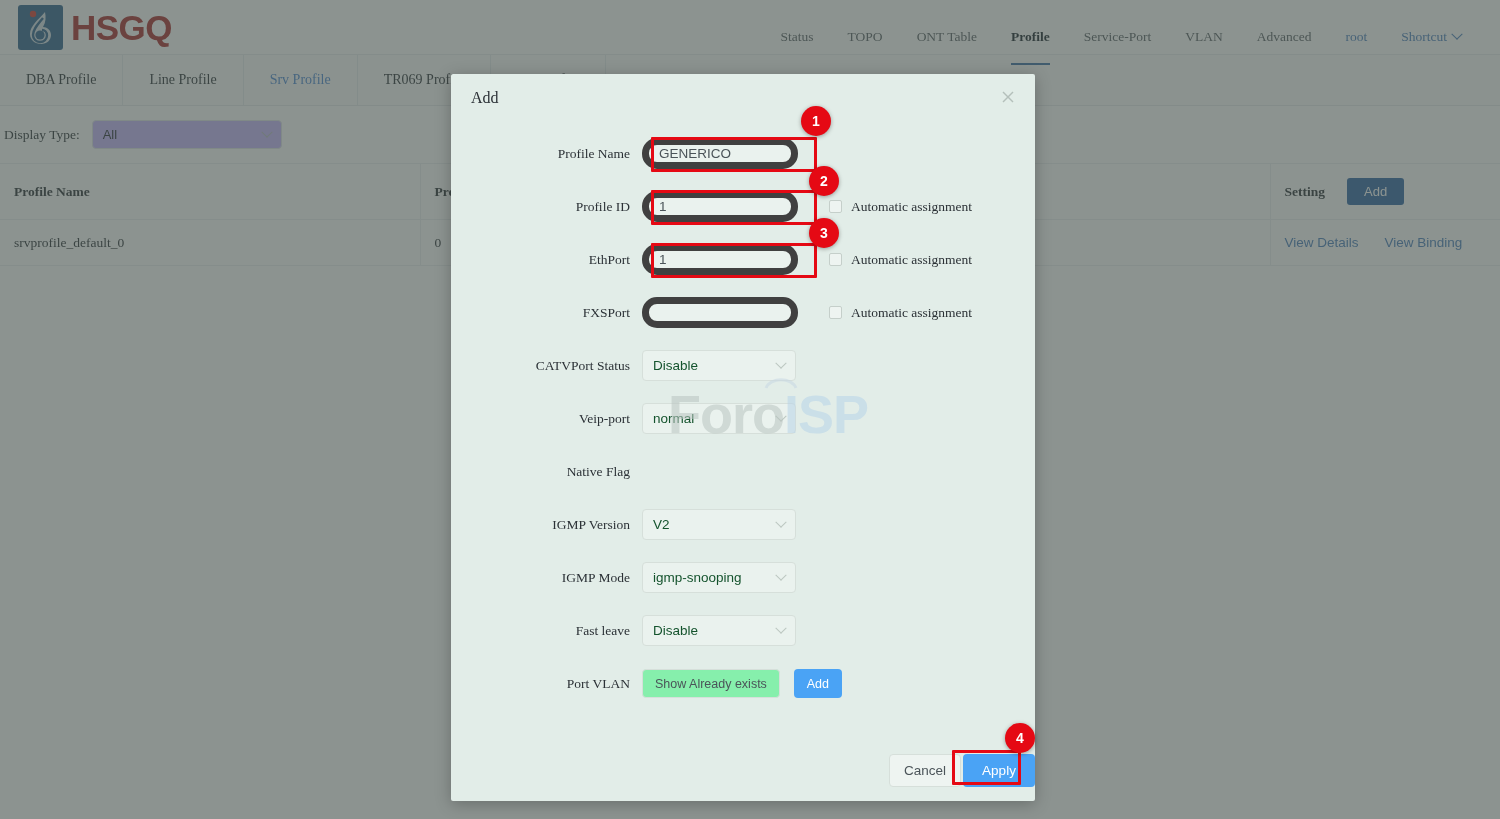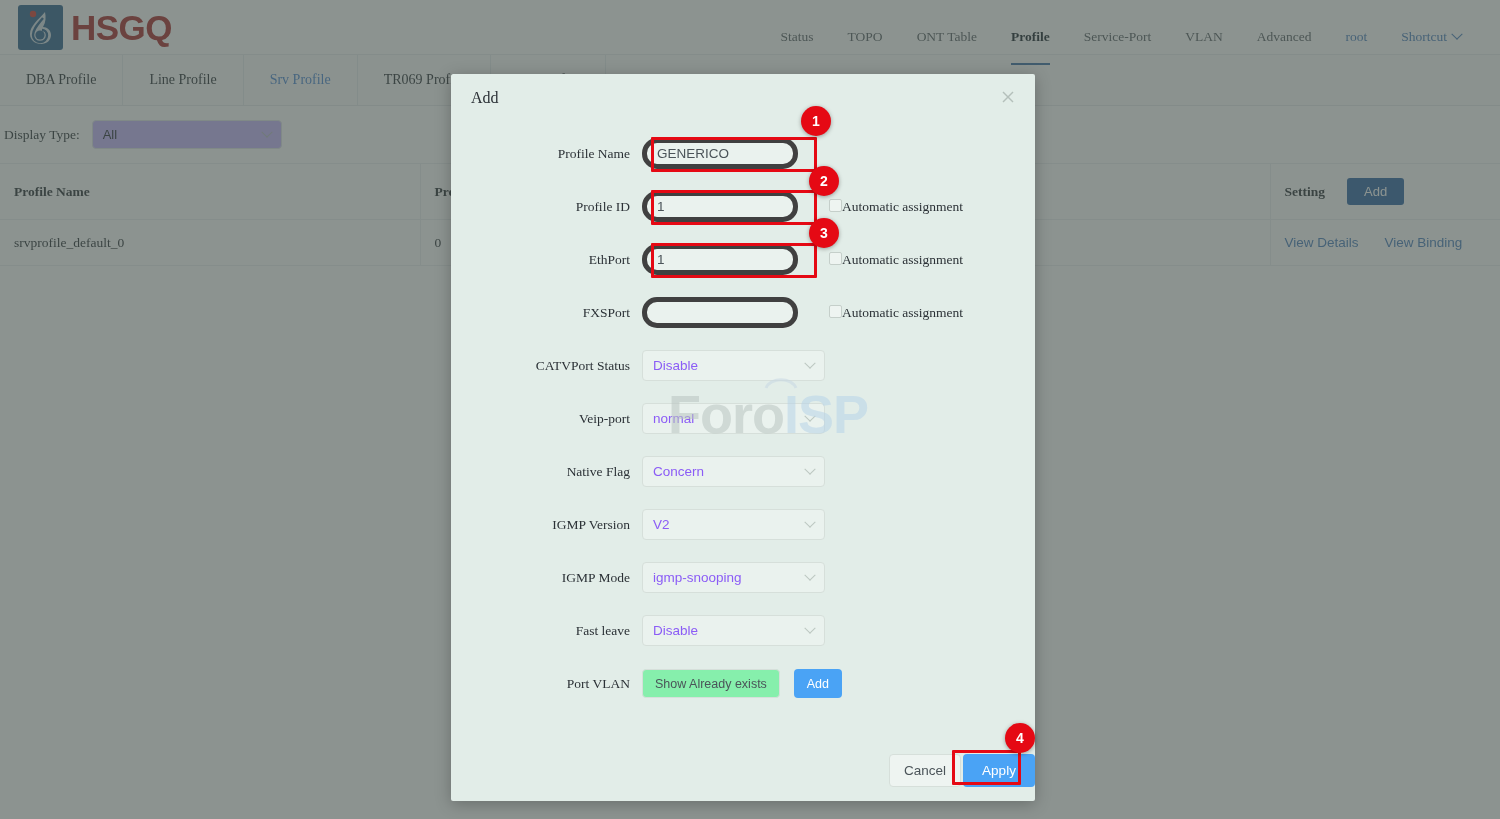--- a/index.html
+++ b/index.html
@@ -262,54 +262,55 @@
     padding-right: 12px;
     font-size: 13.5px;
     color: #2b3136;
     font-family: "Liberation Serif", serif;
   }
   .fctl { position: relative; }
 
   .inp {
     width: 156px;
     height: 31px;
-    border: 5px solid #404040;
+    border: 7px solid #404040;
     border-radius: 15px;
     background: #eaf2ee;
     font-size: 13.5px;
     color: #4b5459;
     padding: 0 10px;
     font-family: "Liberation Sans", sans-serif;
     outline: none;
   }
   .inp::placeholder { color: #a8b2ae; }
 
   .sel {
-    width: 183px;
+    width: 154px;
     height: 31px;
     border: 1px solid #d6dfda;
     border-radius: 4px;
     background: #eaf2ee;
     display: flex;
     align-items: center;
     padding: 0 10px;
     font-size: 13.5px;
-    color: #8b5cf6;
+    color: #14532d;
     position: relative;
     cursor: pointer;
     font-family: "Liberation Sans", sans-serif;
   }
   .sel .sel-chev {
     border-right-color: #bcc7c1;
     border-bottom-color: #bcc7c1;
   }
 
   .auto-wrap {
     display: flex;
-    align-items: flex-start;
+    align-items: center;
+    gap: 9px;
     margin-left: 31px;
   }
   .cbx {
     width: 13px; height: 13px;
     border: 1px solid #c5cfca;
     border-radius: 2px;
     background: #eef4f1;
     cursor: pointer;
     flex: 0 0 auto;
   }
@@ -568,24 +569,20 @@
       <div class="frow">
         <div class="flabel">Veip-port</div>
         <div class="sel">
           <span>normal</span>
           <span class="sel-chev"></span>
         </div>
       </div>
 
       <div class="frow">
         <div class="flabel">Native Flag</div>
-        <div class="sel">
-          <span>Concern</span>
-          <span class="sel-chev"></span>
-        </div>
       </div>
 
       <div class="frow">
         <div class="flabel">IGMP Version</div>
         <div class="sel">
           <span>V2</span>
           <span class="sel-chev"></span>
         </div>
       </div>
 

